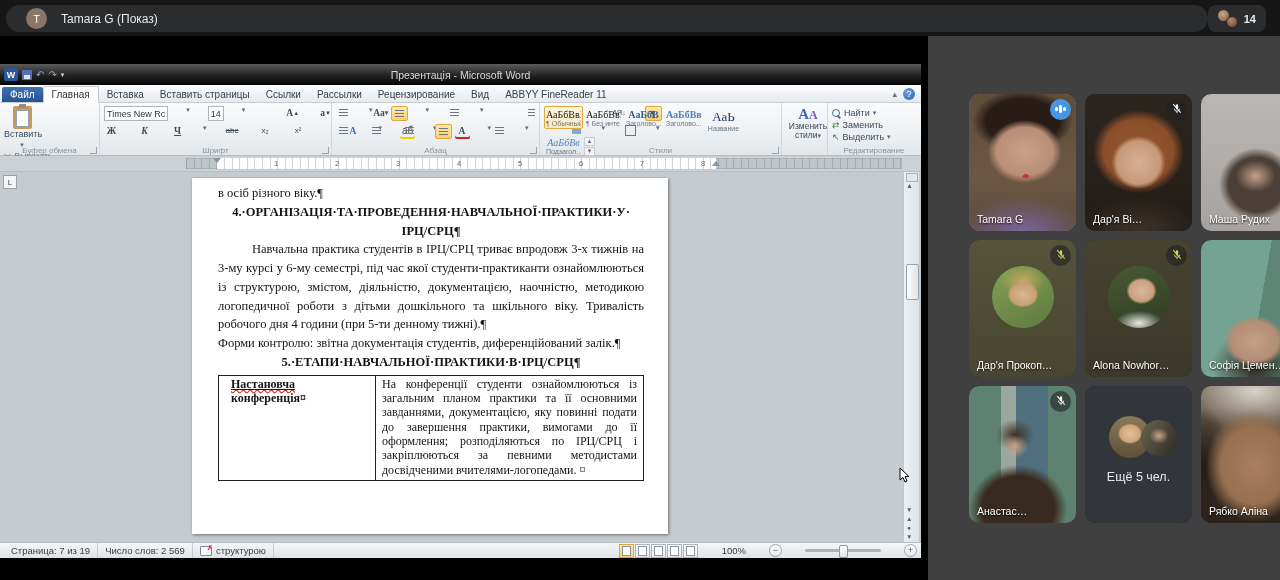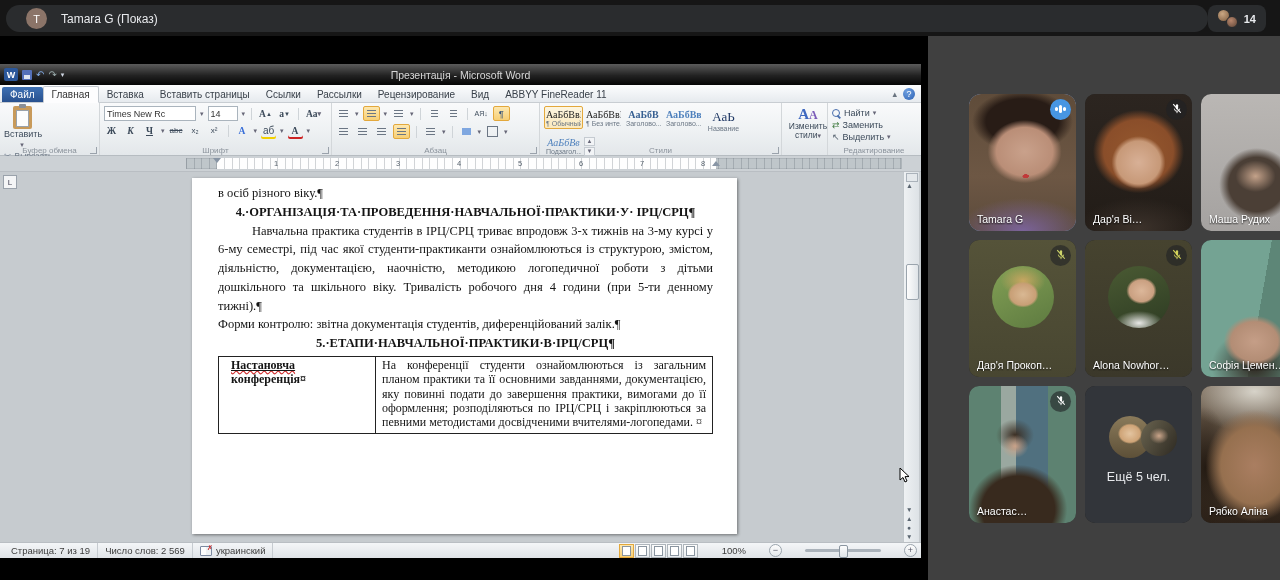--- a/index.html
+++ b/index.html
@@ -43,21 +43,21 @@
   .paste{float:left;width:36px;text-align:center;font-size:9px;color:#3c4a5a;margin-right:3px}
   .clip-ic{width:19px;height:23px;margin:0 auto;background:#c89a5a;border-radius:2px;position:relative}
   .clip-ic::before{content:"";position:absolute;left:3px;top:4px;width:13px;height:17px;background:#fdfdfd;border:1px solid #9aa2ab;box-sizing:border-box}
   .clip-ic::after{content:"";position:absolute;left:6px;top:-2px;width:7px;height:4px;background:#8a8f96;border-radius:1px}
   .smallrows{float:left;display:flex;flex-direction:column;gap:1px;padding-top:2px}
   .srow{display:flex;align-items:center;gap:3px;font-size:8.5px;color:#6a7684;white-space:nowrap}
   .cut-ic{color:#7a8696;font-size:9px;line-height:8px}
   .copy-ic{width:8px;height:9px;border:1px solid #8694a6;background:#fff;position:relative}
   .copy-ic::after{content:"";position:absolute;left:2px;top:-3px;width:8px;height:9px;border:1px solid #8694a6;background:#fff}
   .brush-ic{width:9px;height:9px;background:linear-gradient(135deg,#e8c24a 45%,#8a6a3a 45%);border-radius:1px}
-  .fontrow{display:flex;align-items:center;gap:4px;margin-bottom:3px}
+  .fontrow{display:flex;align-items:flex-start;gap:18px;margin-bottom:3px}
   .fname,.fsize{background:#fff;border:1px solid #aab4bd;font-size:9px;color:#333;height:13px;display:flex;align-items:center;padding:0 2px;white-space:nowrap}
   .fname{width:86px}.fsize{width:24px}
   .dd{font-size:7px;color:#667}
   .fbtn{min-width:13px;height:13px;display:inline-flex;align-items:center;justify-content:center;font-size:9.5px;color:#3c4a5a;border-radius:2px;padding:0 1px}
   .fbtn.serif{font-family:"Liberation Serif",serif;font-weight:bold}
   .hl{background:linear-gradient(#fde8b0,#f7cf76);border:1px solid #e3a83c}
   .bars{width:9px;height:8px;background:repeating-linear-gradient(to bottom,#6b7684 0 1px,transparent 1px 3px)}
   .bars.c{width:7px}
   .ubar-y{box-shadow:0 2px 0 #f2d000}
   .ubar-r{box-shadow:0 2px 0 #cc2222}
@@ -90,21 +90,21 @@
   .ruler-white{position:absolute;left:31px;top:0;bottom:0;width:499px;background:#fefefe}
   .ruler-ticks{position:absolute;inset:0;background:repeating-linear-gradient(90deg,rgba(90,100,110,.55) 0 1px,transparent 1px 7.6px);opacity:.5}
   .ruler-num{position:absolute;top:1px;font-size:7.5px;color:#5a6570}
   .ind{position:absolute;width:0;height:0}
   .ind.l{left:27px;top:0;border-left:4px solid transparent;border-right:4px solid transparent;border-top:5px solid #8895a5}
   .ind.r{left:526px;top:3px;border-left:4px solid transparent;border-right:4px solid transparent;border-bottom:5px solid #8895a5}
 
   
   .ws{flex:1;background:#c6cbcf;position:relative;overflow:hidden}
   .tabsel{position:absolute;left:3px;top:3px;width:12px;height:12px;background:#f4f5f6;border:1px solid #9aa2ab;font-size:8px;color:#445;display:flex;align-items:center;justify-content:center}
-  .page{position:absolute;left:192px;top:6px;width:545px;height:356px;background:#fff;box-shadow:1px 1px 3px rgba(0,0,0,.45);padding:6px 24px 0 26px;box-sizing:border-box;font-family:"Liberation Serif",serif;color:#141414}
+  .page{position:absolute;left:192px;top:6px;width:476px;height:356px;background:#fff;box-shadow:1px 1px 3px rgba(0,0,0,.45);padding:6px 24px 0 26px;box-sizing:border-box;font-family:"Liberation Serif",serif;color:#141414}
   .page p{margin:0;font-size:12.5px;line-height:1.5}
   .doc-h{font-weight:bold;text-align:center}
   .indent{text-indent:34px;text-align:justify}
   .doctable{width:100%;border-collapse:collapse;margin-top:3px;table-layout:fixed}
   .doctable td{border:1px solid #222;vertical-align:top;font-size:12px;line-height:1.2;padding:1px 6px 3px}
   .td1{width:138px;font-weight:bold;padding-left:12px !important}
   .td2{text-align:justify}
   .wavy{text-decoration:underline wavy #d03030;text-decoration-skip-ink:none}
   .wavy .solid{text-decoration:underline solid #141414}
 
@@ -455,21 +455,21 @@
       <svg class="cursor" width="12" height="16">
         <polygon points="1,0 1,12 4,9.5 6,14 8,13 6,8.7 10,8.5" fill="#fff" stroke="#000" stroke-width="1"></polygon>
       </svg>
     </div>
 
     <div class="sbar">
       <span class="item">Страница: 7 из 19</span>
       <span class="item">Число слов: 2 569</span>
       <span class="item">
         <span class="book-ic"></span>
-        <span>украинский</span>
+        <span>структурою</span>
       </span>
       <span class="sbar-right">
         <span class="viewbtns">
           <span class="vbtn on">
               <i></i>
             </span>
           <span class="vbtn">
               <i></i>
             </span>
           <span class="vbtn">

